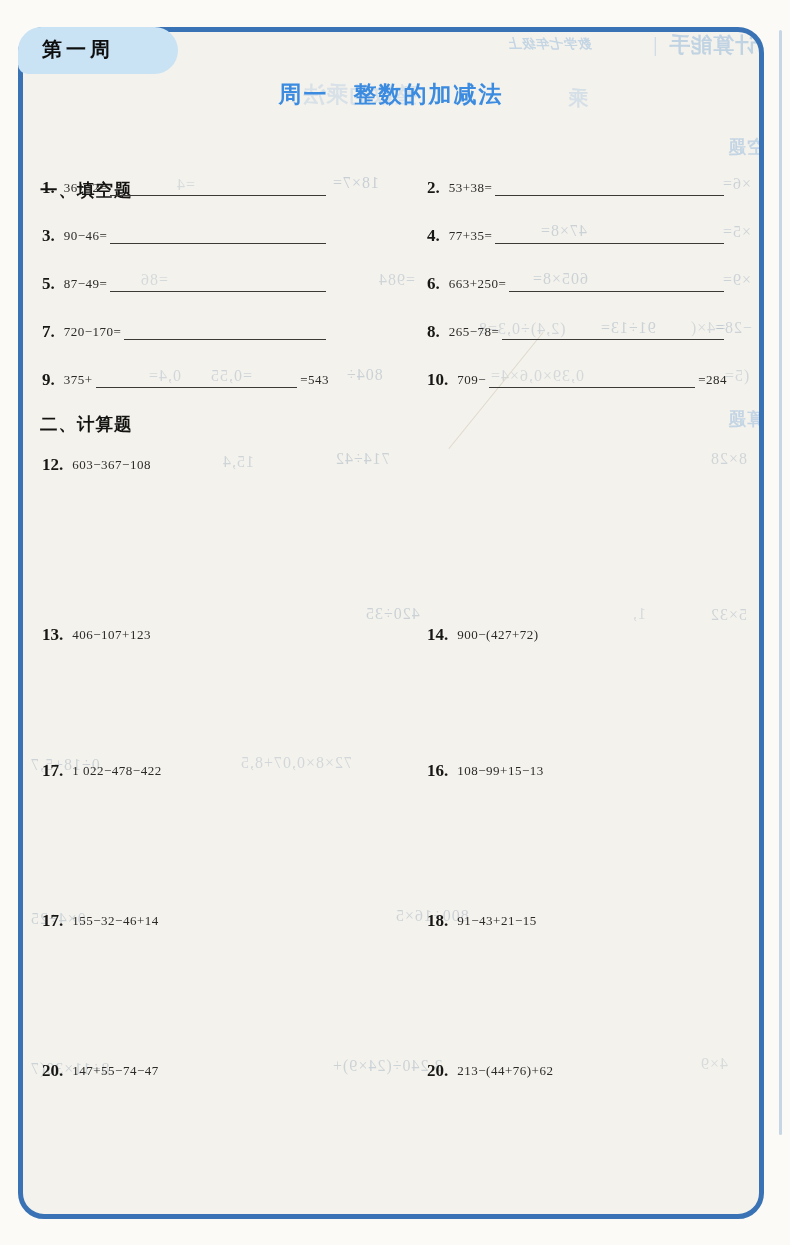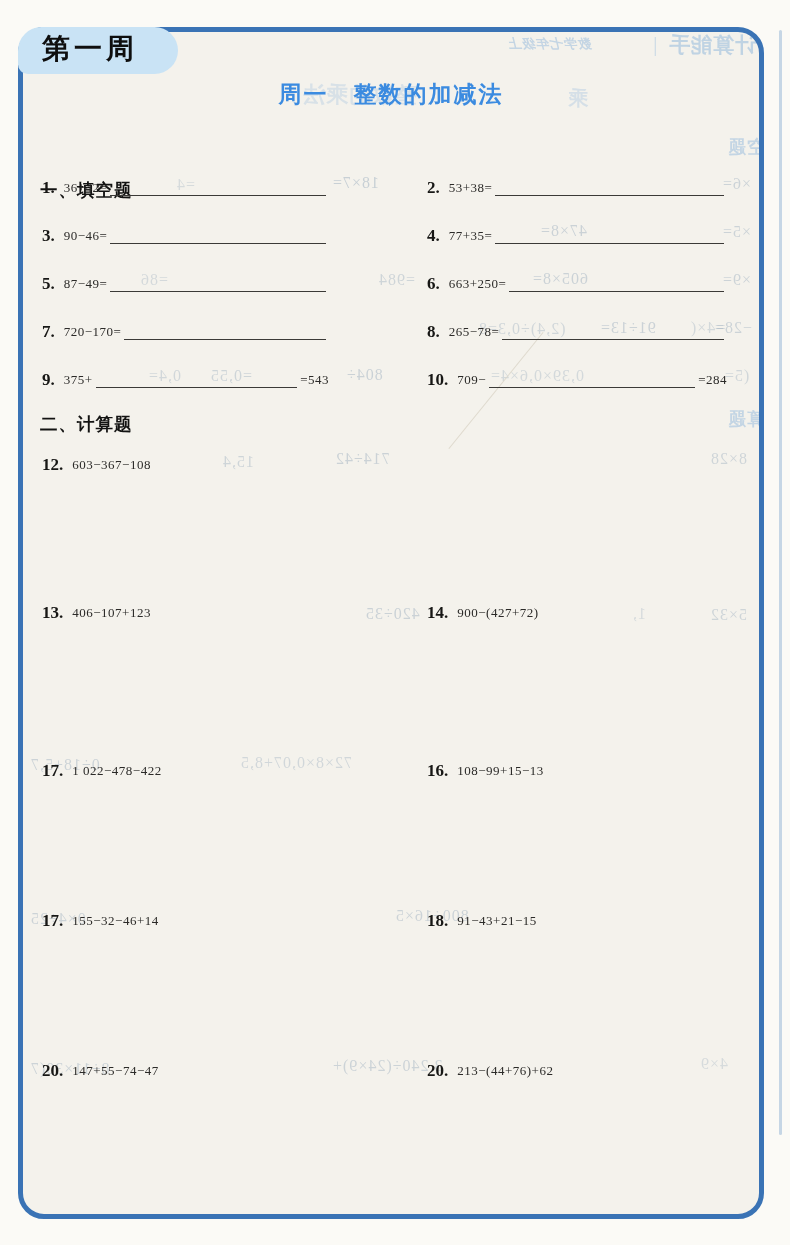--- a/index.html
+++ b/index.html
@@ -62,21 +62,21 @@
     position: absolute;
     left: -5px; top: -5px;
     height: 47px;
     min-width: 160px;
     background: var(--badge-bg, #c9e3f5);
     border-radius: 24px 24px 24px 10px;
     display: flex; align-items: center;
     padding: 0 28px 3px 24px;
     font-family: "Liberation Sans", "DejaVu Sans", sans-serif;
     font-weight: bold;
-    font-size: 28px;
+    font-size: 20px;
     letter-spacing: 4px;
     color: #0e0e0e;
   }
   .title {
     position: absolute;
     left: 0; right: 0; top: 47px;
     text-align: center;
     font-family: "Liberation Sans", "DejaVu Sans", sans-serif;
     font-weight: bold;
     font-size: 23px;
@@ -255,21 +255,21 @@
 
     <div class="sec-heading" id="sec2">二、计算题</div>
 
     <div id="calc">
         <div class="calc-row" style="top: 420px;">
           <div class="cell c2">
             <span class="num">12.</span>
             <span class="expr">603−367−108</span>
           </div>
         </div>
-        <div class="calc-row" style="top: 568px;">
+        <div class="calc-row" style="top: 590px;">
           <div class="cell c1">
             <span class="num">13.</span>
             <span class="expr">406−107+123</span>
           </div>
           <div class="cell c2">
             <span class="num">14.</span>
             <span class="expr">900−(427+72)</span>
           </div>
         </div>
         <div class="calc-row" style="top: 726px;">

